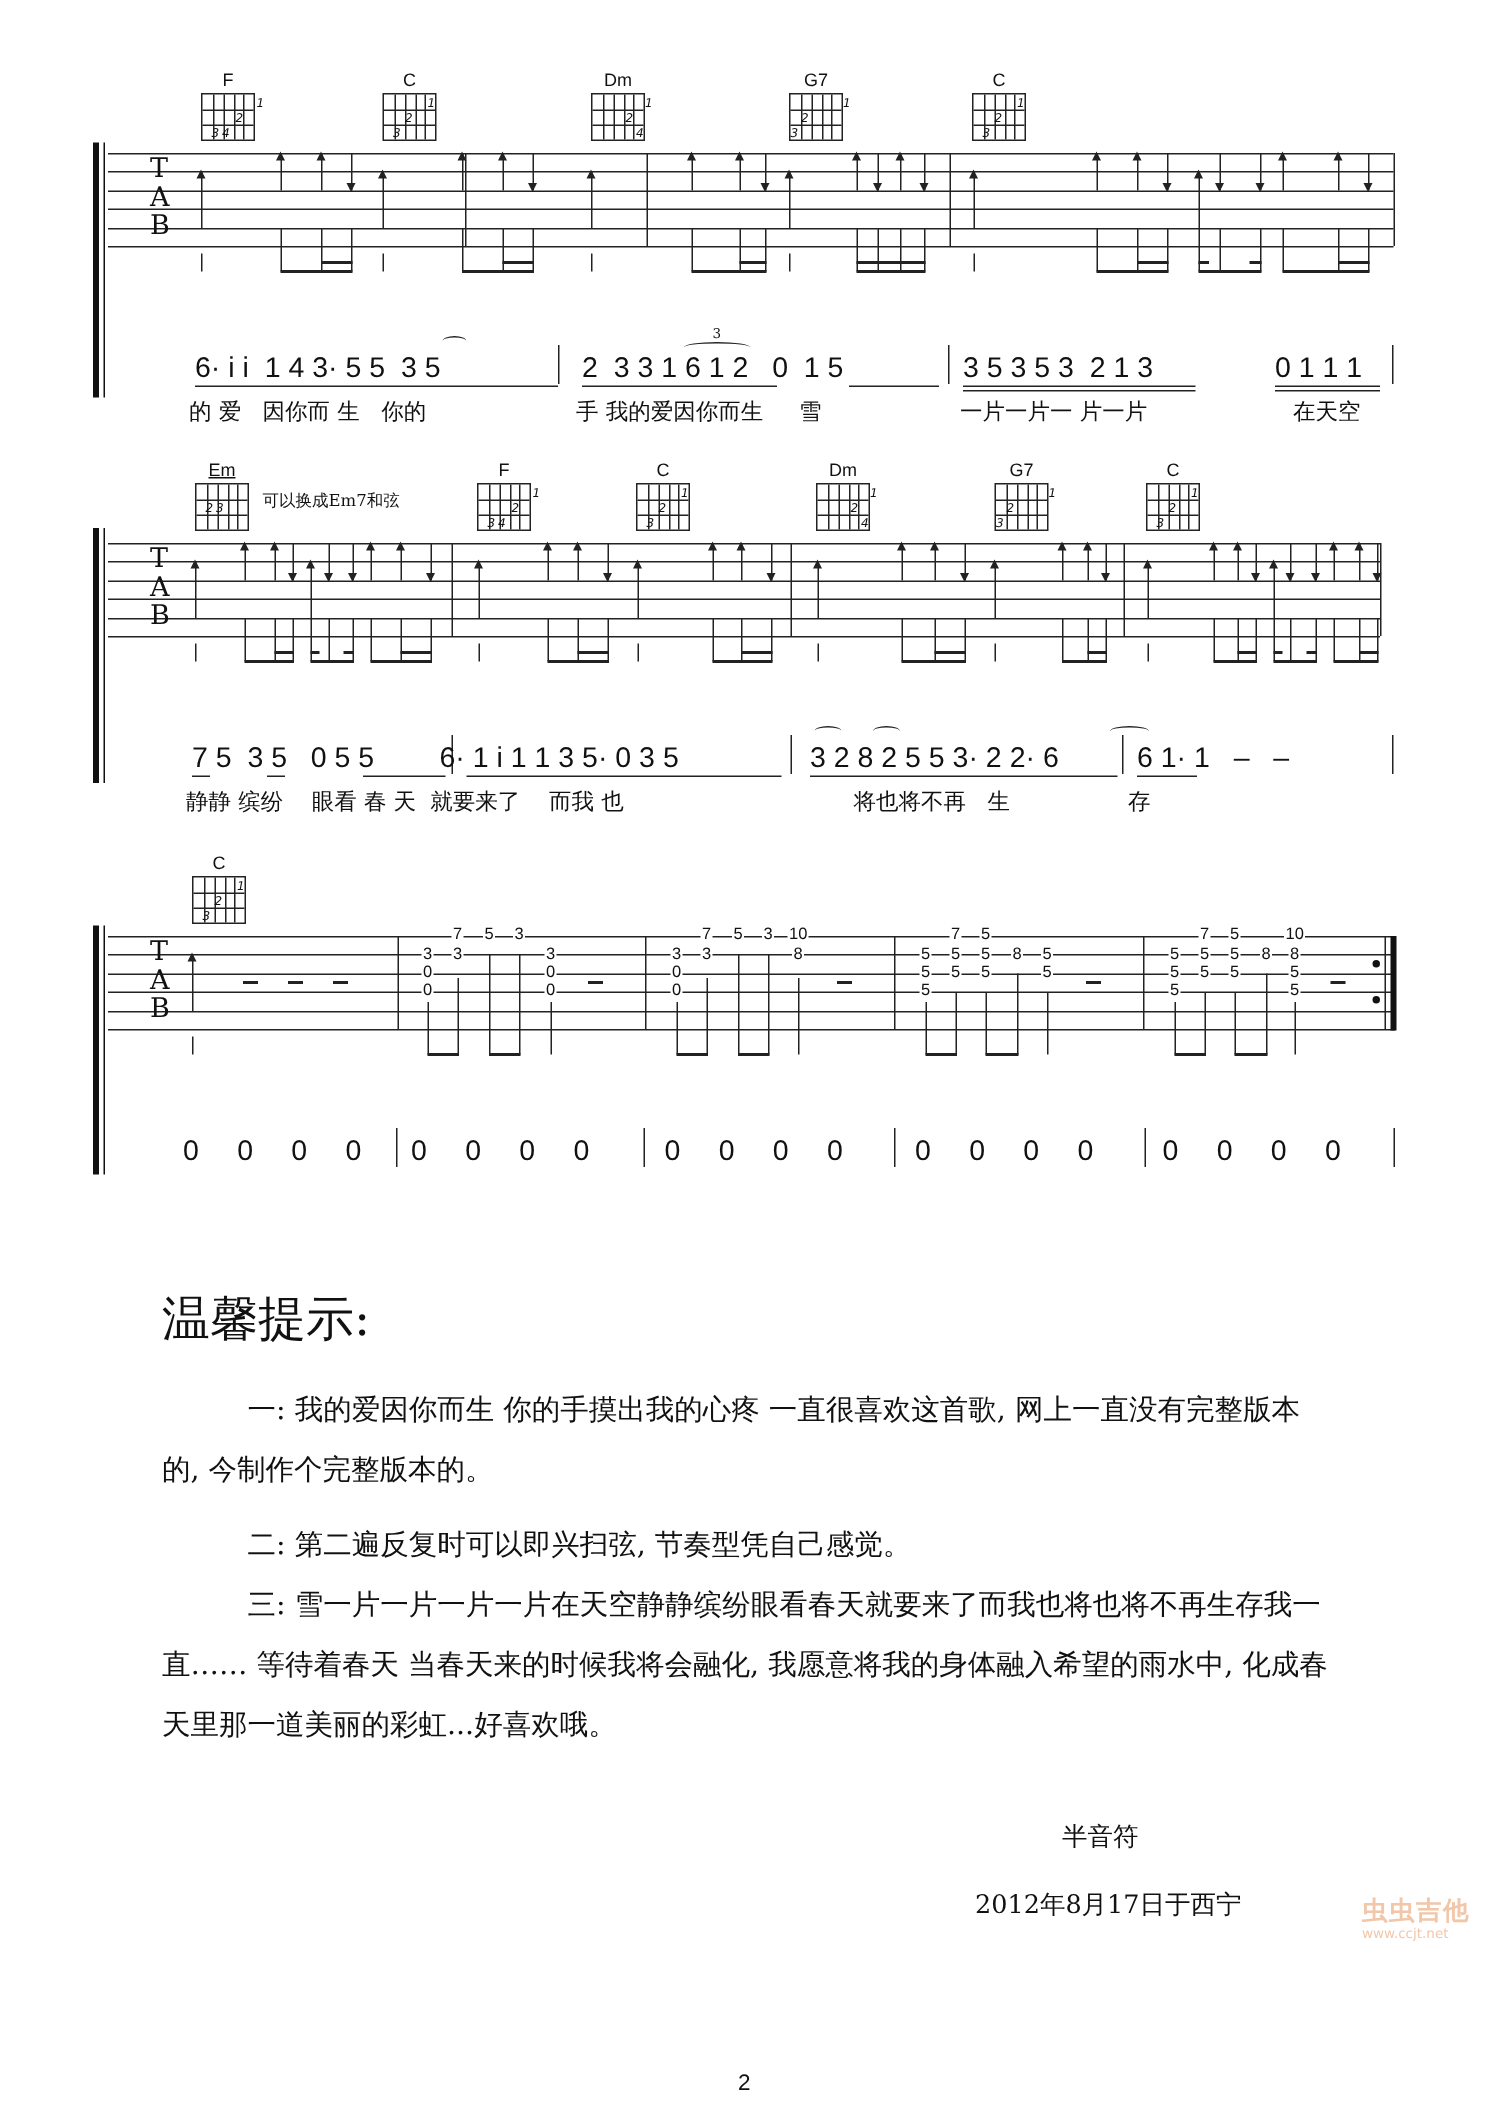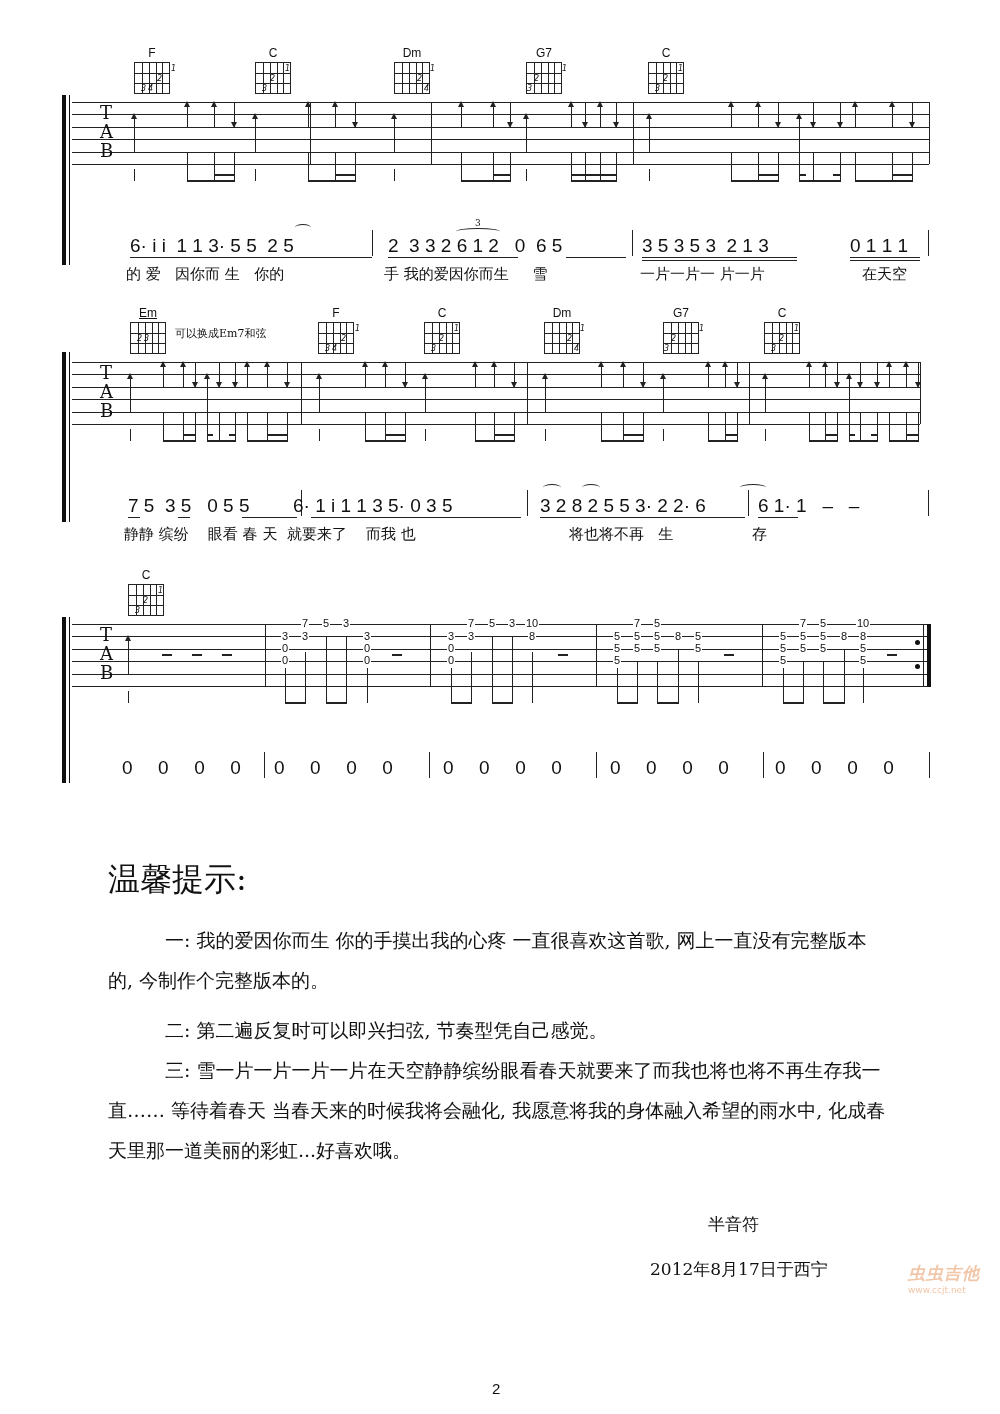--- a/index.html
+++ b/index.html
@@ -30,21 +30,21 @@
   .lyric{position:absolute;font-family:"DejaVu Serif",serif;font-size:15px;line-height:18px;white-space:pre;}
   .underline{position:absolute;height:1px;background:#222;}
   .fret{position:absolute;font-family:"Liberation Sans",sans-serif;font-size:11px;line-height:11px;background:#fff;padding:0 1px;}
   .rest{position:absolute;width:10px;height:2px;background:#222;}
   .note-text{position:absolute;font-family:"DejaVu Serif",serif;font-size:11px;}
   .tips-title{position:absolute;left:108px;top:858px;font-family:"DejaVu Serif",serif;font-size:32px;}
   .tip{position:absolute;left:108px;width:780px;font-family:"DejaVu Serif",serif;font-size:19px;line-height:40px;}
   .sig{position:absolute;font-family:"DejaVu Serif",serif;font-size:17px;}
   .page-num{position:absolute;left:492px;top:1380px;font-family:"Liberation Sans",sans-serif;font-size:15px;}
   .watermark{position:absolute;left:908px;top:1262px;font-family:"DejaVu Sans",sans-serif;color:#f2c6a8;}
-  .watermark .big{font-size:17px;font-weight:bold;letter-spacing:1px;font-style:italic;}
+  .watermark .big{font-size:17px;font-weight:bold;letter-spacing:1px;}
   .watermark .small{font-size:9px;}
   .slur{position:absolute;border-top:1.5px solid #222;border-radius:50% 50% 0 0;height:6px;}
   .finalbar{position:absolute;width:4px;background:#111;}
   .repeat-dot{position:absolute;width:5px;height:5px;border-radius:50%;background:#111;}
 </style>
 </head>
 <body>
 
 <div class="brace" style="top:95px;height:170px;"></div>
 <div class="brace-thin" style="top:95px;height:170px;"></div>
@@ -171,23 +171,23 @@
   <div class="beam" style="left:727px;top:78px;width:42px;"></div>
     <div class="beam" style="left:727px;top:72px;width:7px;"></div>
     <div class="beam" style="left:761px;top:72px;width:8px;"></div>
   <div class="stem" style="left:783px;top:50px;height:29px;"></div>
     <div class="stem" style="left:820px;top:50px;height:29px;"></div>
     <div class="stem" style="left:840px;top:50px;height:29px;"></div>
   <div class="beam" style="left:783px;top:78px;width:58px;"></div>
     <div class="beam" style="left:820px;top:72px;width:21px;"></div>
 </div>
 
-<div class="numbered" style="left:130px;top:235px;">6· i i  1 1 3· 5 5  2 5</div>
+<div class="numbered" style="left:130px;top:235px;">6· i i  1 4 3· 5 5  3 5</div>
 <div class="barline" style="left:372px;top:230px;height:26px;"></div>
-<div class="numbered" style="left:388px;top:235px;">2  3 3 2 6 1 2   0  6 5</div>
+<div class="numbered" style="left:388px;top:235px;">2  3 3 1 6 1 2   0  1 5</div>
 <div class="barline" style="left:632px;top:230px;height:26px;"></div>
 <div class="numbered" style="left:642px;top:235px;">3 5 3 5 3  2 1 3</div>
 <div class="numbered" style="left:850px;top:235px;">0 1 1 1</div>
 <div class="barline" style="left:928px;top:230px;height:26px;"></div>
 <div class="slur" style="left:295px;top:224px;width:16px;"></div>
 <div class="slur" style="left:456px;top:228px;width:44px;"></div>
 <span class="note-text" style="left:475px;top:218px;font-size:9px;">3</span>
 <div class="underline" style="left:130px;top:257px;width:242px;"></div>
 <div class="underline" style="left:388px;top:257px;width:130px;"></div>
 <div class="underline" style="left:566px;top:257px;width:60px;"></div>

